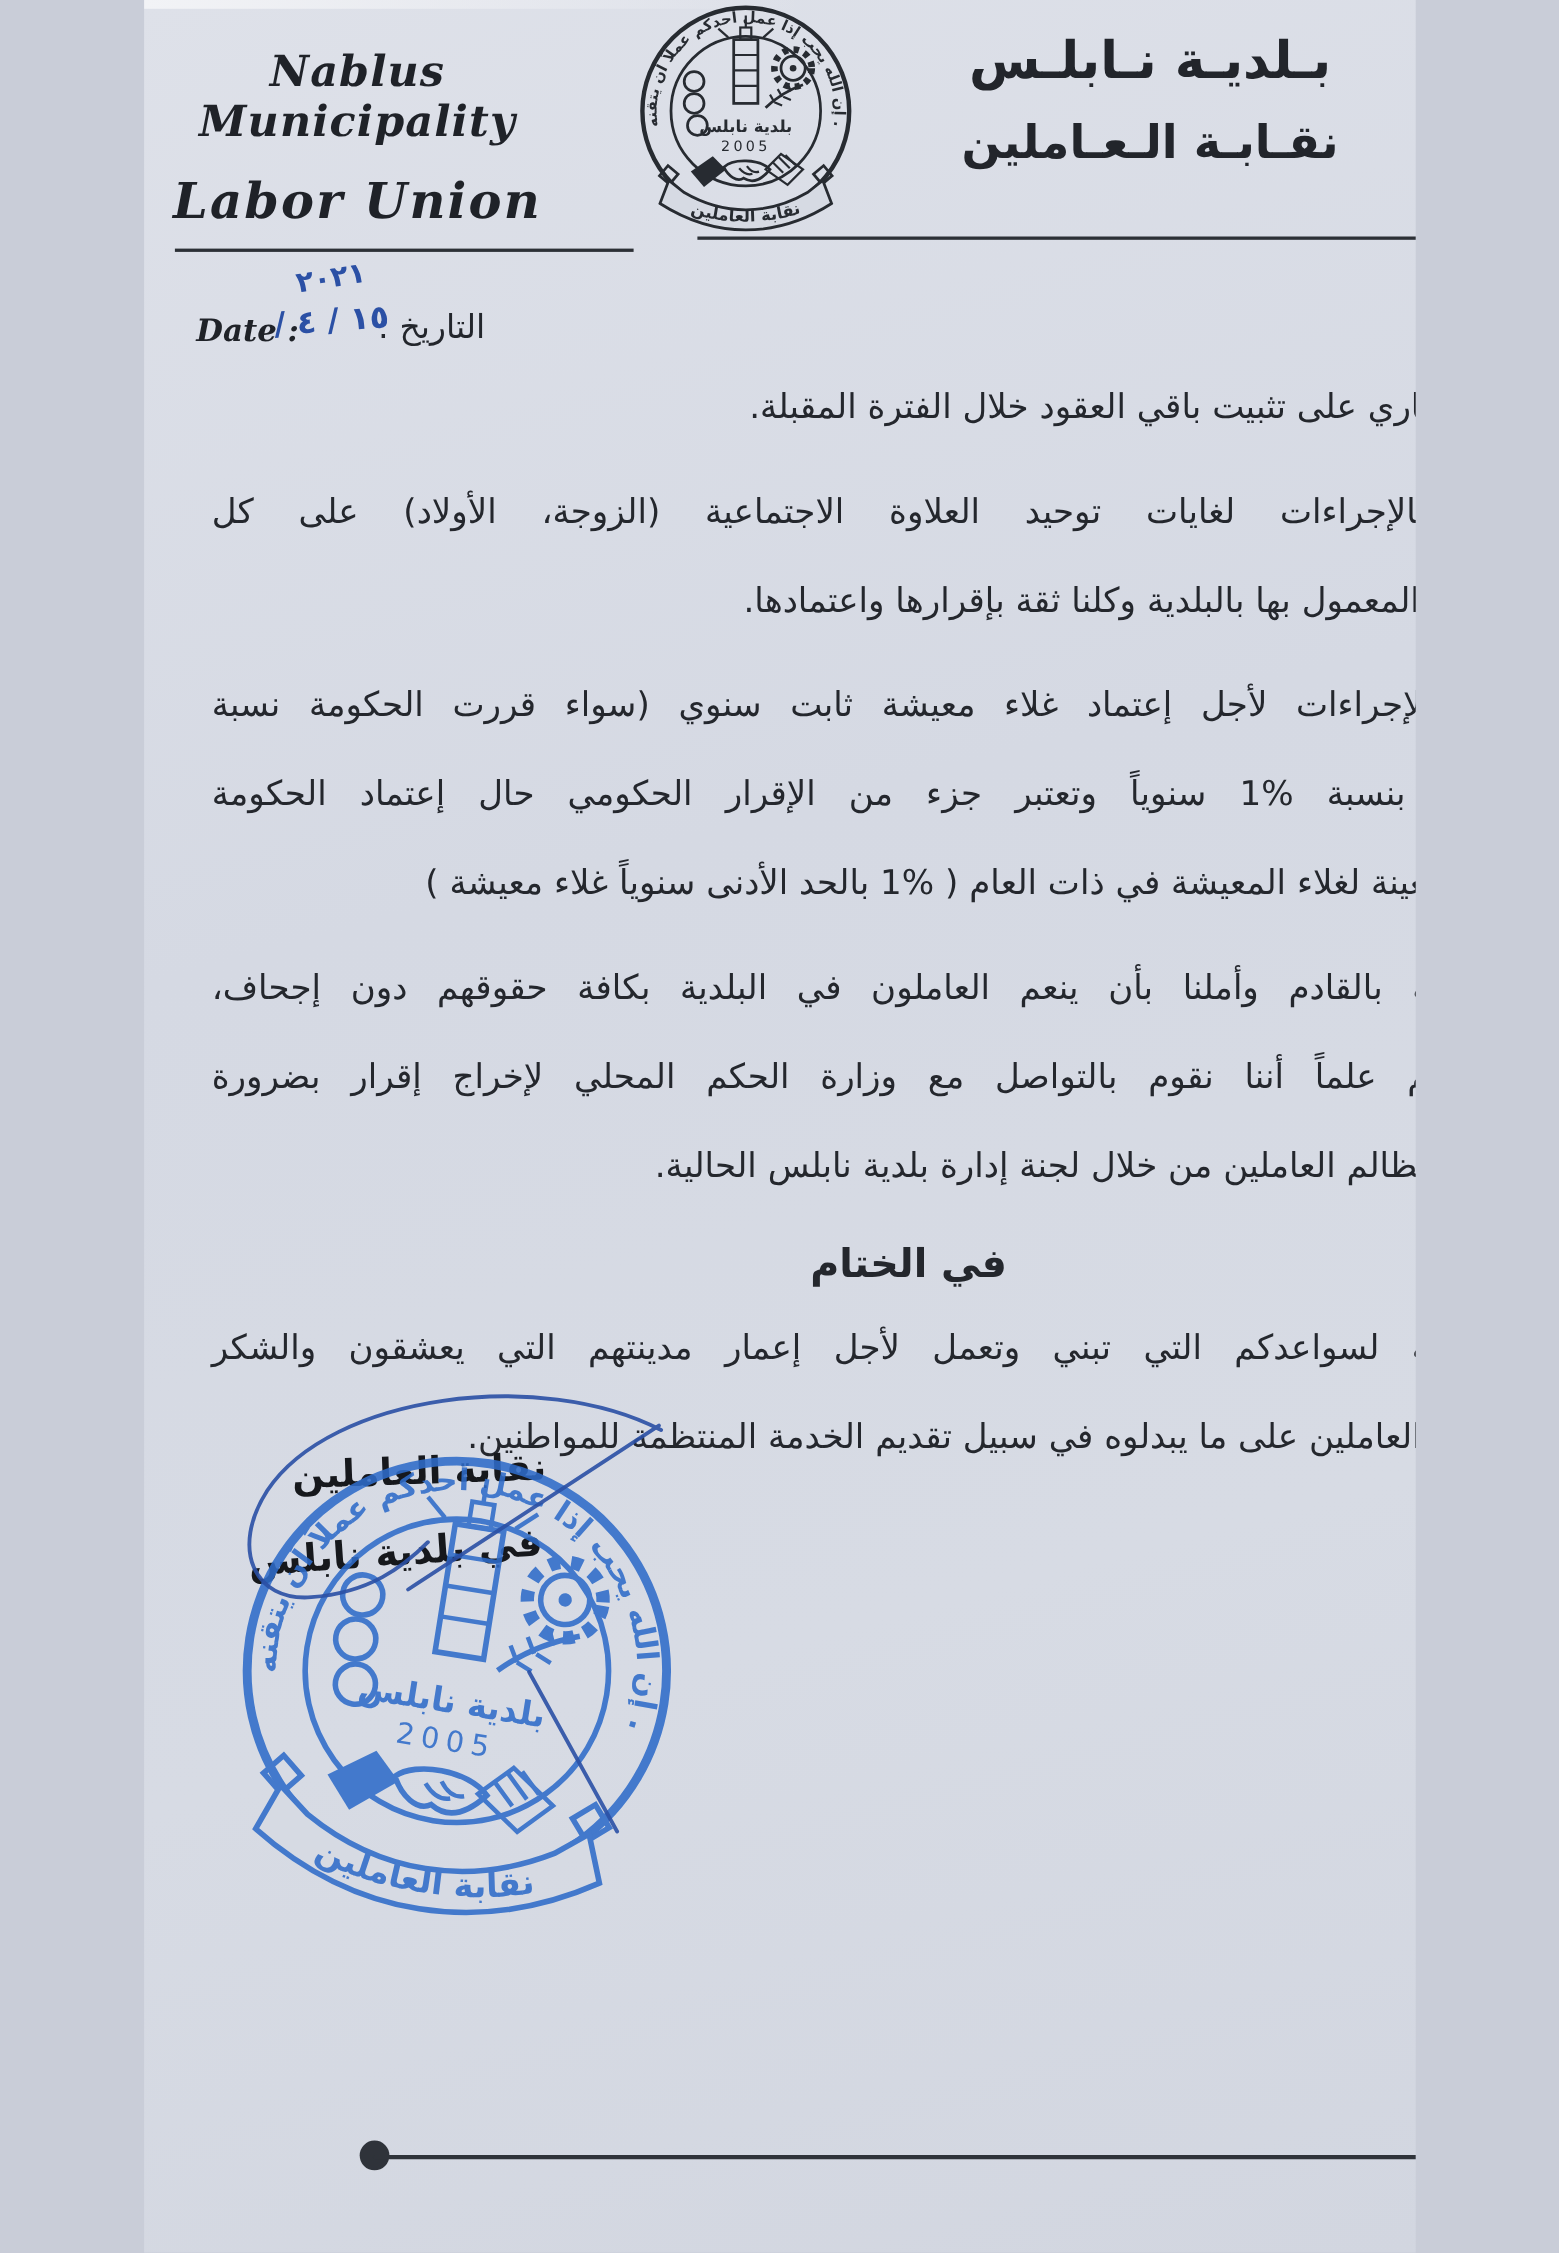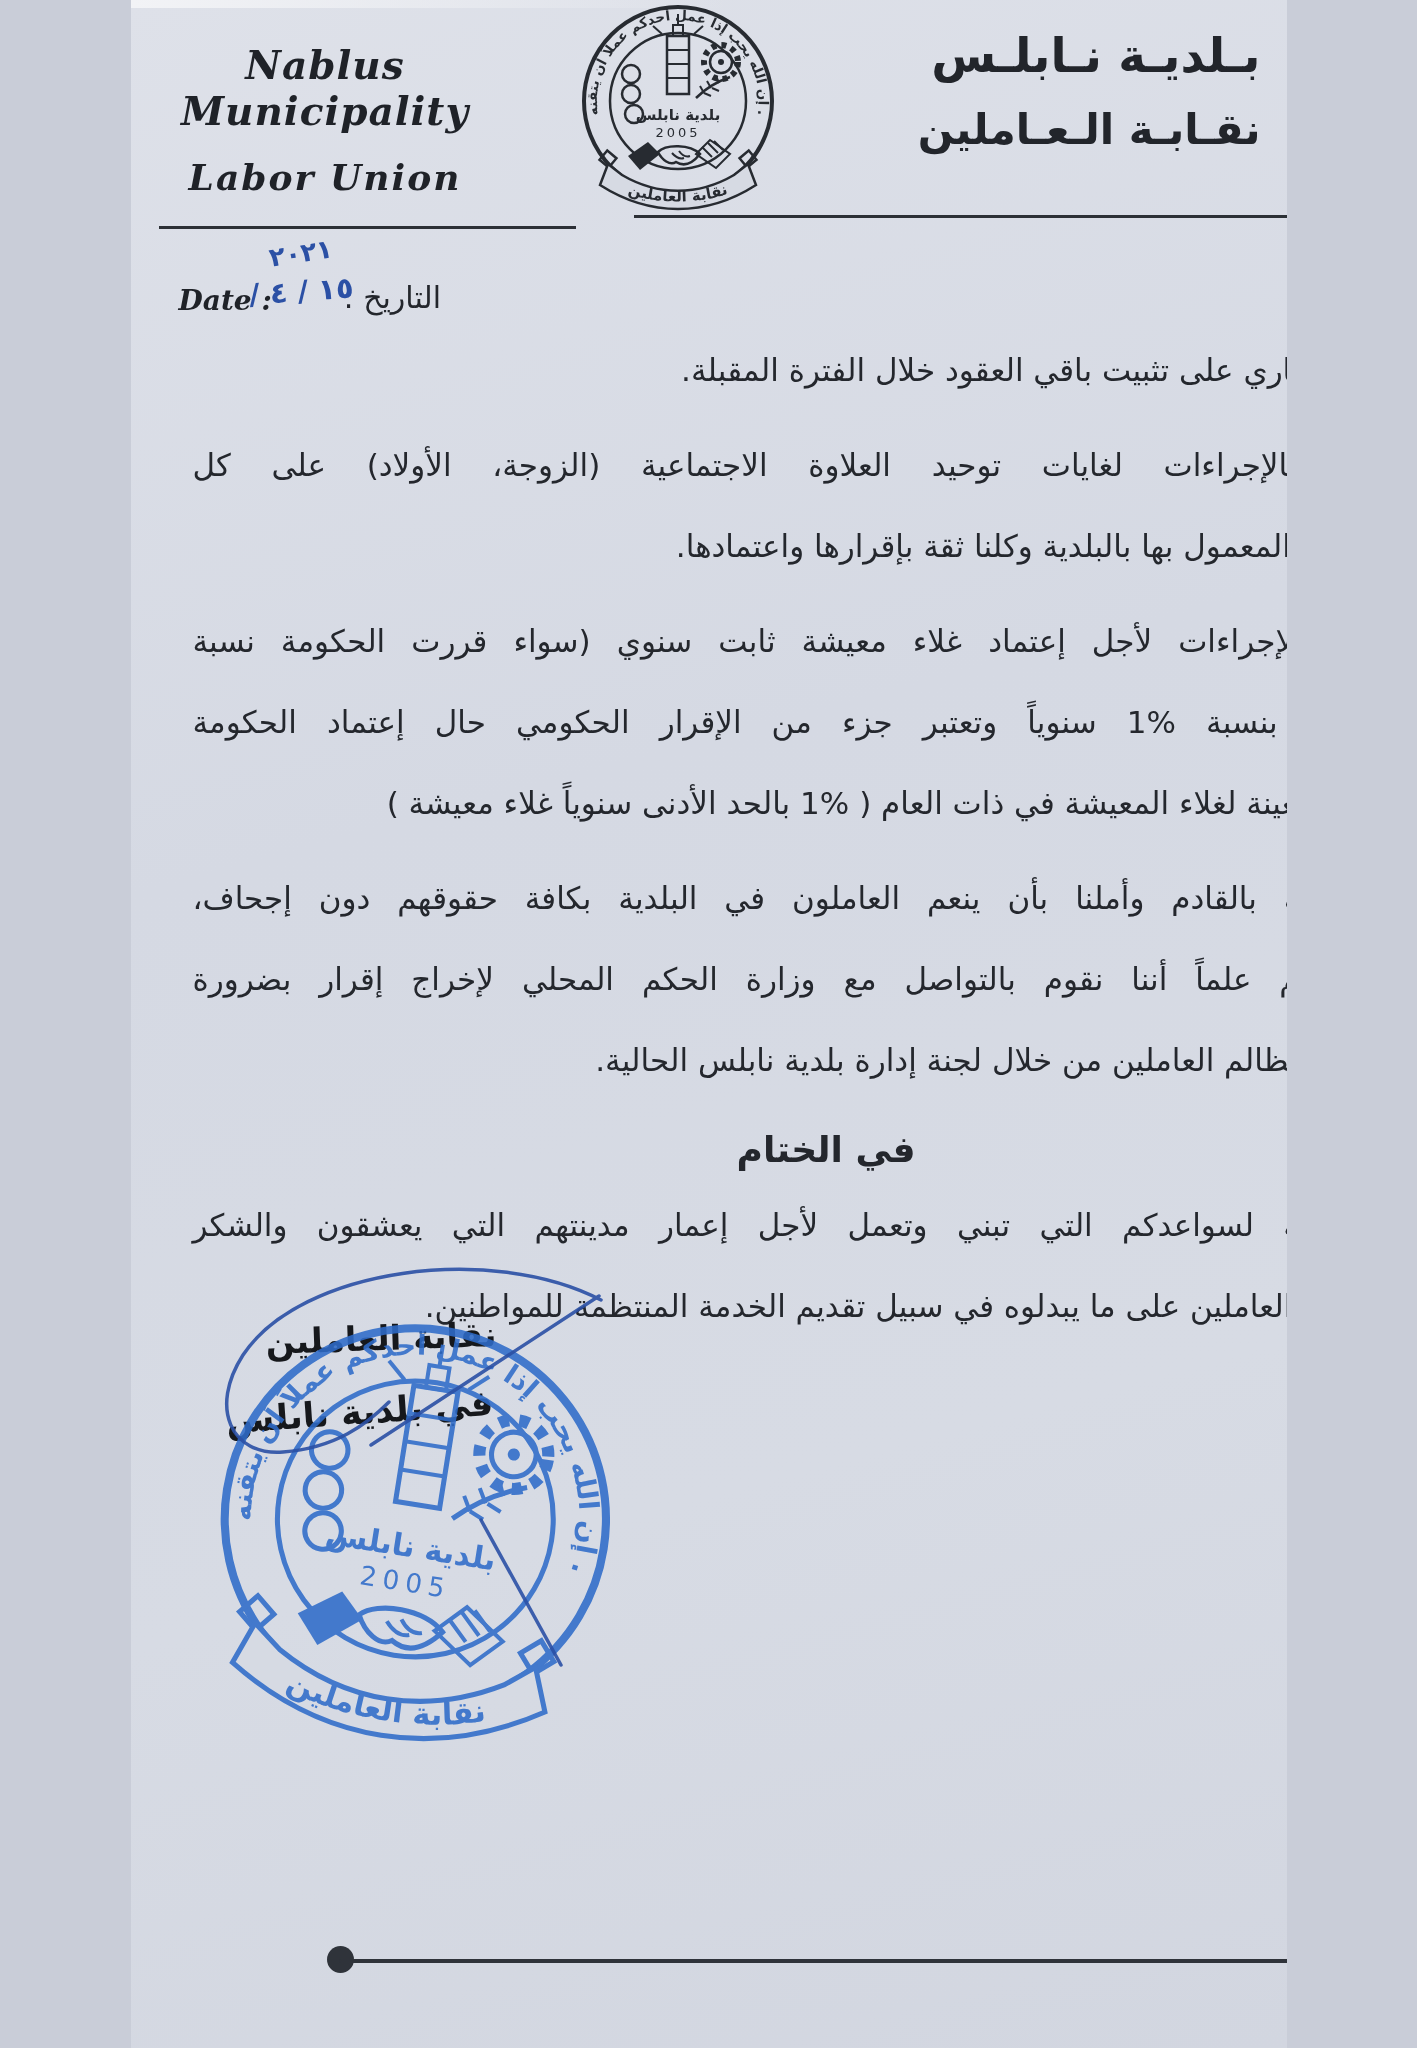--- a/index.html
+++ b/index.html
@@ -10,22 +10,22 @@
     background:linear-gradient(165deg,#dee1e9 0%,#d5d9e3 38%,#d7dbe4 70%,#d2d6e0 100%);
     overflow:hidden;
     font-family:"DejaVu Sans",sans-serif;
     color:#24272d;
   }
   .abs{position:absolute;}
   
   .hdr-en{left:22px;top:42px;width:345px;text-align:center;
     font-family:"DejaVu Serif",serif;font-style:italic;font-weight:bold;color:#1f2228;}
   .hdr-en .l1{font-size:39px;letter-spacing:1px;}
-  .hdr-en .l2{font-size:36px;margin-top:22px;letter-spacing:2px;}
-  .hdr-ar{left:700px;top:28px;width:430px;direction:rtl;
+  .hdr-en .l2{font-size:45px;margin-top:22px;letter-spacing:2px;}
+  .hdr-ar{left:700px;top:28px;width:430px;text-align:center;direction:rtl;
     font-weight:bold;color:#22252b;}
   .hdr-ar .l1{font-size:47px;}
   .hdr-ar .l2{font-size:42px;margin-top:22px;}
   .logo-box{left:447px;top:4px;width:200px;height:215px;color:#272b31;}
   .rule{background:#2c3036;}
   .rule-left{left:28px;top:226px;width:417px;height:3px;}
   .rule-right{left:503px;top:215px;width:886px;height:3px;}
   .frame-right{left:1387px;top:215px;width:3px;height:1833px;background:#2c3036;}
   
   .date-ar{left:213px;top:280px;font-size:30px;direction:rtl;color:#23262c;}

